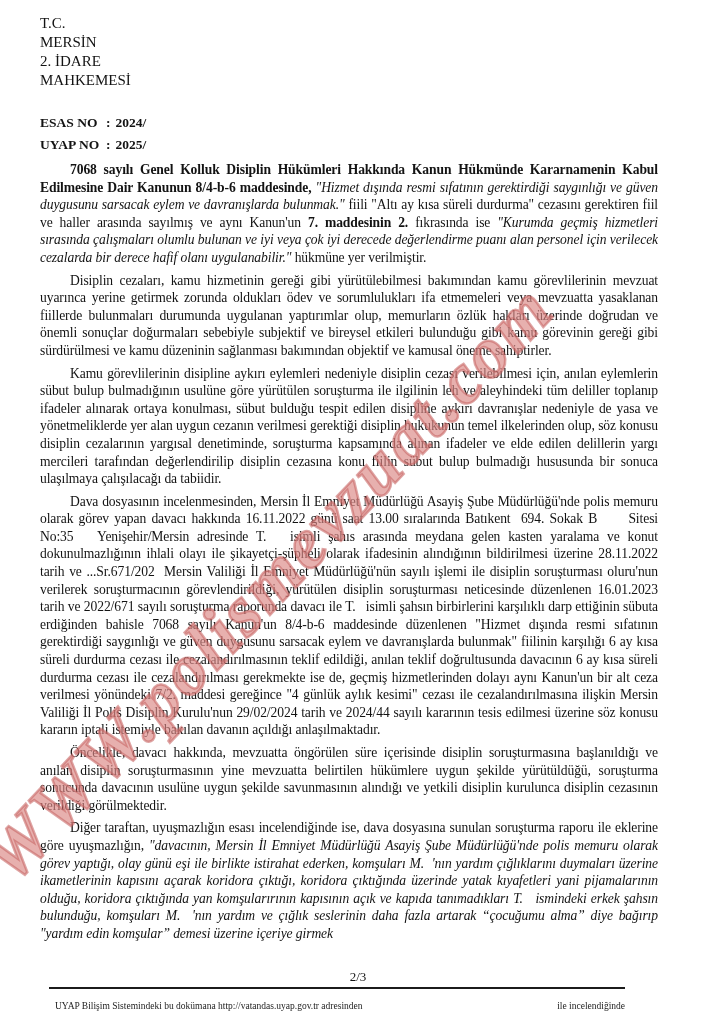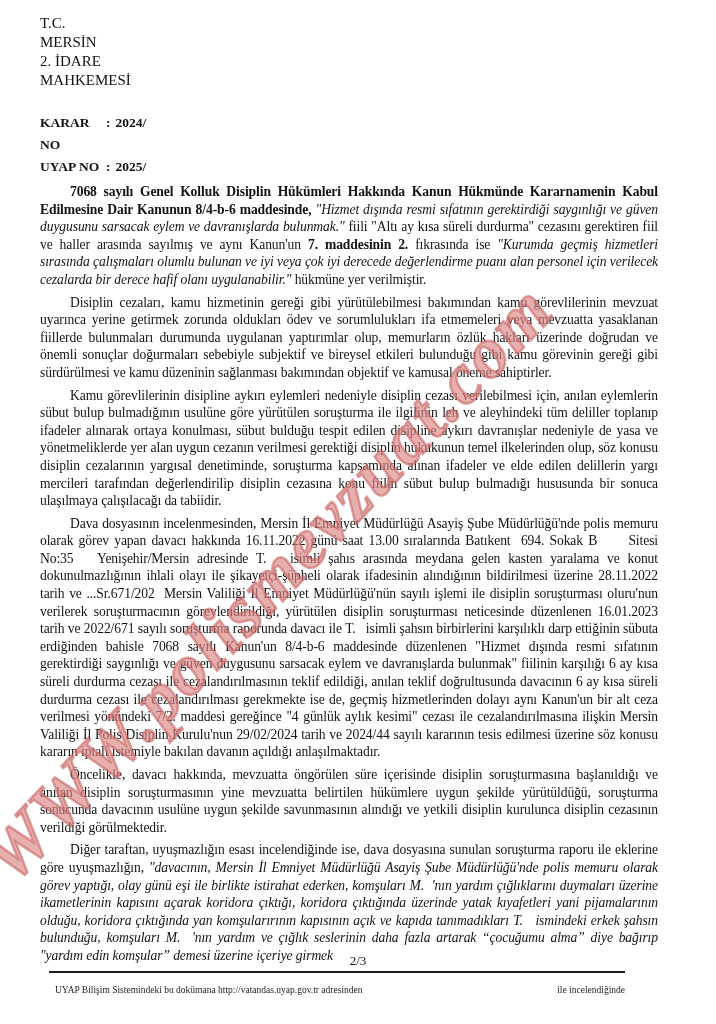--- a/index.html
+++ b/index.html
@@ -26,21 +26,21 @@
   .case-colon{margin-right:5px;}
   main{
     margin-top:5px;font-size:13.6px;line-height:17.6px;
     text-align:justify;letter-spacing:-0.1px;
     max-height:796px;overflow:hidden;position:relative;z-index:1;
   }
   .para{margin:0 0 5px 0;text-indent:30px;}
   .run-normal{font-style:normal;font-weight:normal;}
   .run-bold{font-weight:bold;}
   .run-italic{font-style:italic;}
-  .footer{position:absolute;left:0;right:0;bottom:28px;z-index:2;}
+  .footer{position:absolute;left:0;right:0;bottom:12px;z-index:2;}
   .page-number{text-align:center;font-size:13px;line-height:15px;margin-bottom:3px;}
   .footer-rule{margin-left:49px;width:576px;height:2px;background:#1b1b1b;}
   .footer-meta{
     display:flex;justify-content:space-between;align-items:flex-start;
     margin:12px 0 0 55px;width:570px;font-size:9.5px;line-height:11px;color:#222;
   }
 </style>
 </head>
 <body>
 
@@ -49,21 +49,21 @@
   <div class="watermark">WWW.polismevzuat.com</div>
 
   <header class="header-block">
     <div>T.C.</div>
     <div>MERSİN</div>
     <div>2. İDARE MAHKEMESİ</div>
   </header>
 
   <section class="case-info">
     <div class="case-row">
-      <span class="case-label">KARAR NO</span>
+      <span class="case-label">ESAS NO</span>
       <span class="case-colon">:</span>
       <span class="case-value">2024/</span>
     </div>
     <div class="case-row">
       <span class="case-label">UYAP NO</span>
       <span class="case-colon">:</span>
       <span class="case-value">2025/</span>
     </div>
   </section>
 

